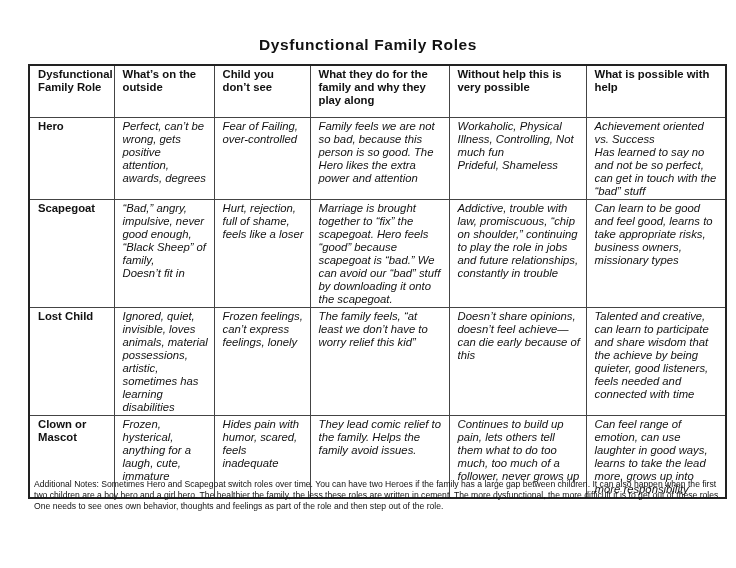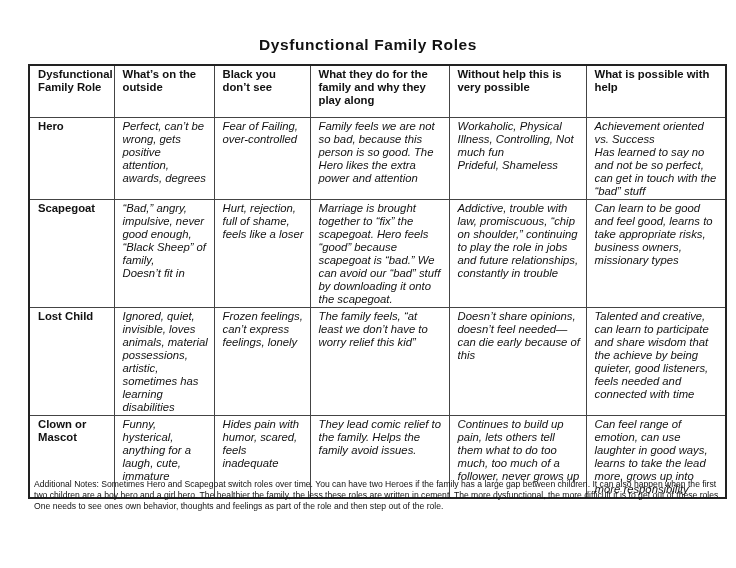--- a/index.html
+++ b/index.html
@@ -40,21 +40,21 @@
       <col style="width:100px">
       <col style="width:96px">
     <col style="width:139px">
       <col style="width:137px">
       <col style="width:140px">
   </colgroup>
   <thead>
     <tr>
       <th>Dysfunctional Family Role</th>
       <th>What’s on the outside</th>
-      <th>Black you don’t see</th>
+      <th>Child you don’t see</th>
       <th>What they do for the family and why they play along</th>
       <th>Without help this is very possible</th>
       <th>What is possible with help</th>
     </tr>
   </thead>
   <tbody>
     <tr style="height:79px">
       <td class="role">Hero</td>
       <td class="multi">Perfect, can’t be wrong, gets positive attention, awards, degrees</td>
       <td class="multi">Fear of Failing, over-controlled</td>
@@ -72,26 +72,26 @@
       <td class="multi">Hurt, rejection, full of shame, feels like a loser</td>
       <td class="multi">Marriage is brought together to “fix” the scapegoat.  Hero feels “good” because scapegoat is “bad.”  We can avoid our “bad” stuff by downloading it onto the scapegoat.</td>
       <td class="multi">Addictive, trouble with law, promiscuous, “chip on shoulder,” continuing to play the role in jobs and future relationships, constantly in trouble</td>
       <td class="multi">Can learn to be good and feel good, learns to take appropriate risks, business owners, missionary types</td>
     </tr>
     <tr style="height:104px">
       <td class="role">Lost Child</td>
       <td class="multi">Ignored, quiet, invisible, loves animals, material possessions, artistic, sometimes has learning disabilities</td>
       <td class="multi">Frozen feelings, can’t express feelings, lonely</td>
       <td class="multi">The family feels, “at least we don’t have to worry relief this kid”</td>
-      <td class="multi">Doesn’t share opinions, doesn’t feel needed—can die early because of this</td>
+      <td class="multi">Doesn’t share opinions, doesn’t feel achieve—can die early because of this</td>
       <td class="multi">Talented and creative, can learn to participate and share wisdom that the achieve by being quieter, good listeners, feels needed and connected with time</td>
     </tr>
     <tr style="height:79px">
       <td class="role">Clown or Mascot</td>
-      <td class="multi">Funny, hysterical, anything for a laugh, cute, immature</td>
+      <td class="multi">Frozen, hysterical, anything for a laugh, cute, immature</td>
       <td class="multi">Hides pain with humor, scared, feels inadequate</td>
       <td class="multi">They lead comic relief to the family.  Helps the family avoid issues.</td>
       <td class="multi">Continues to build up pain, lets others tell them what to do too much, too much of a follower, never grows up</td>
       <td class="multi">Can feel range of emotion, can use laughter in good ways, learns to take the lead more, grows up into more responsibility</td>
     </tr>
   </tbody>
 </table>
 
 <div class="notes">Additional Notes:   Sometimes Hero and Scapegoat switch roles over time.  You can have two Heroes if the family has a large gap between children.  It can also happen when the first two children are a boy hero and a girl hero.   The healthier the family, the less these roles are written in cement.  The more dysfunctional, the more difficult it is to get out of these roles.  One needs to see ones own behavior, thoughts and feelings as part of the role and then step out of the role.</div>
 

